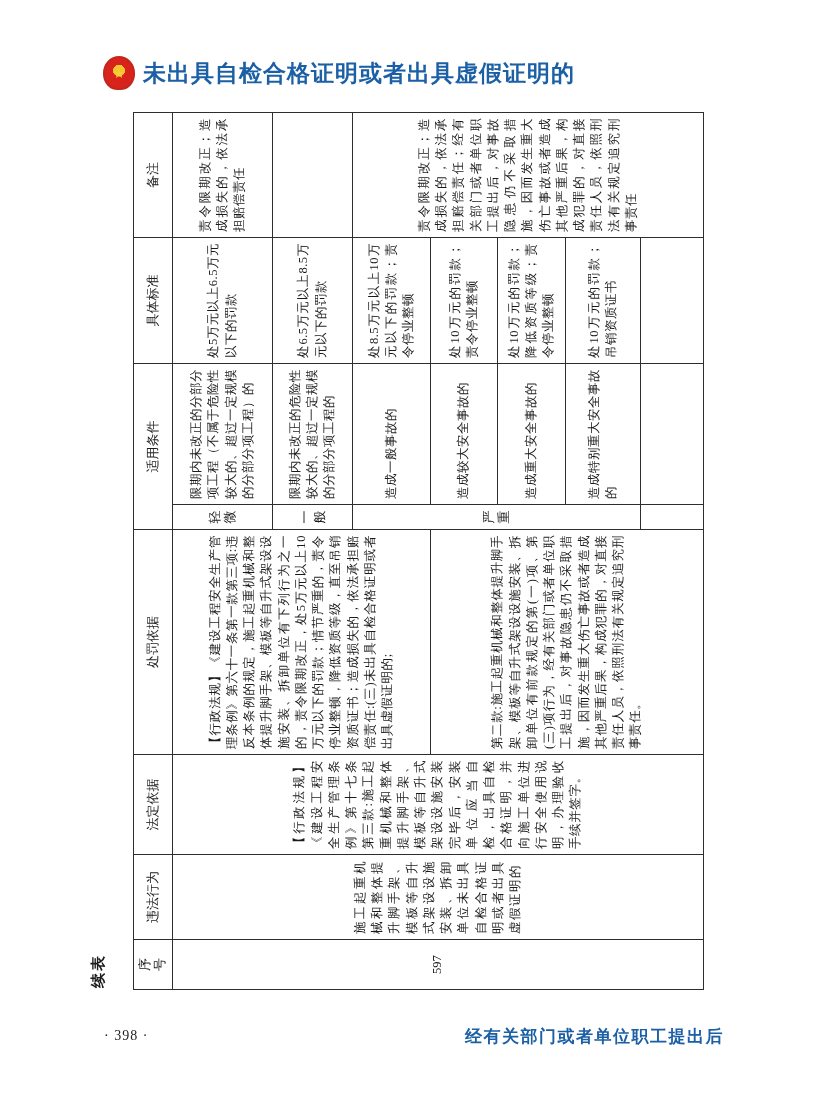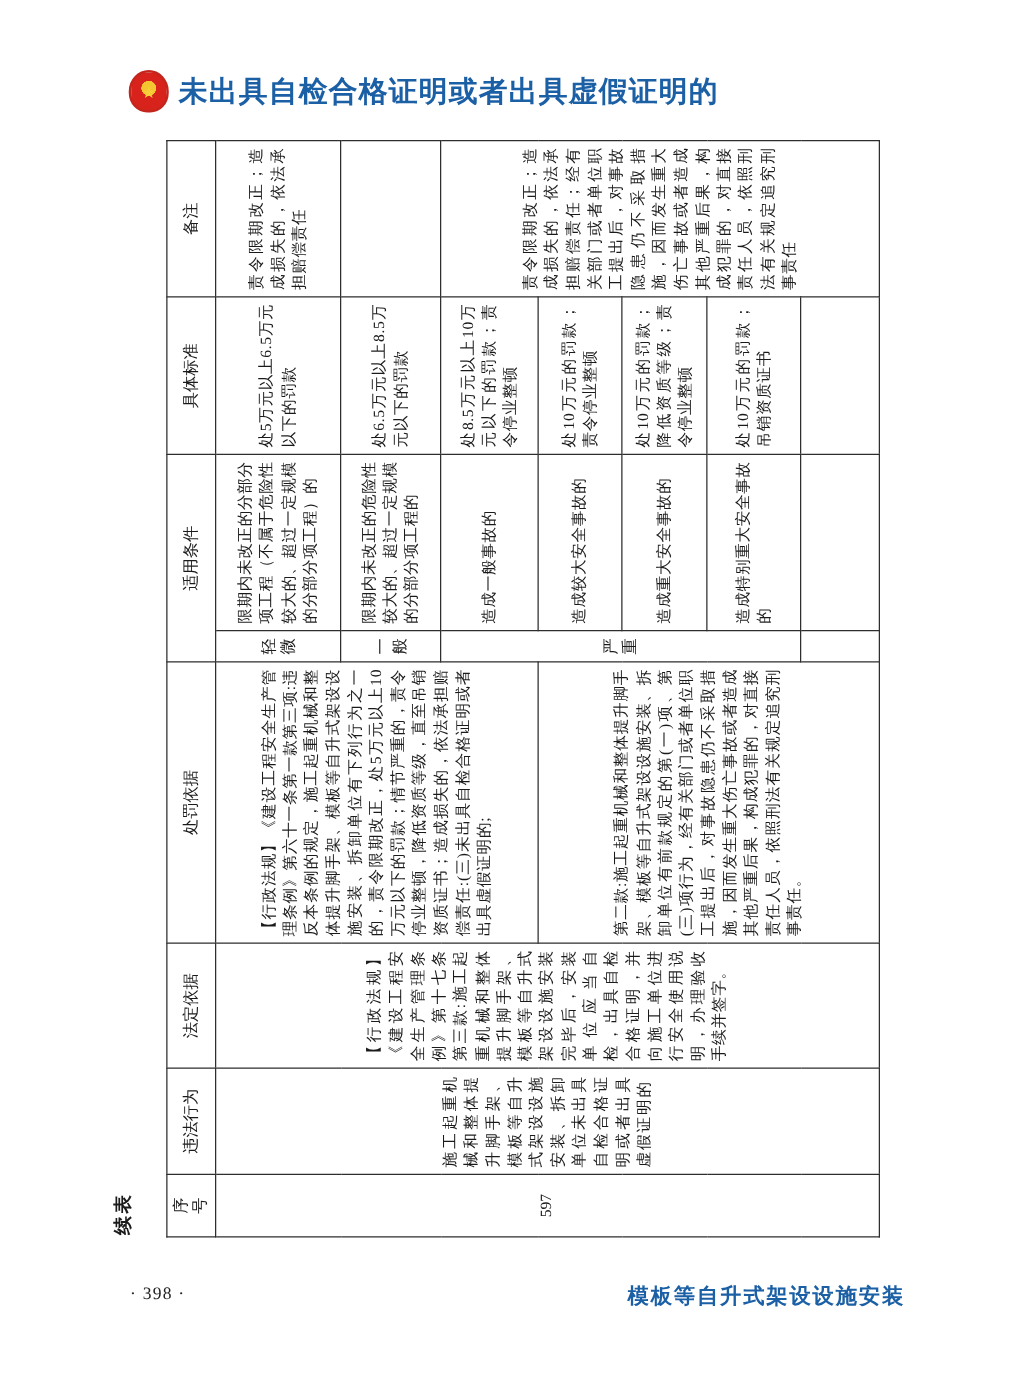--- a/index.html
+++ b/index.html
@@ -151,15 +151,15 @@
       <tr style="height:63px">
         <td class="level"></td>
         <td class="cond"></td>
         <td class="std"></td>
       </tr>
     </tbody>
       </table>
   </div>
 
   <div class="footer-page-num">· 398 ·</div>
-  <div class="footer-publisher">模板等自升式架设设施安装</div>
+  <div class="footer-publisher">经有关部门或者单位职工提出后</div>
 
 </div>
 
 </body></html>

